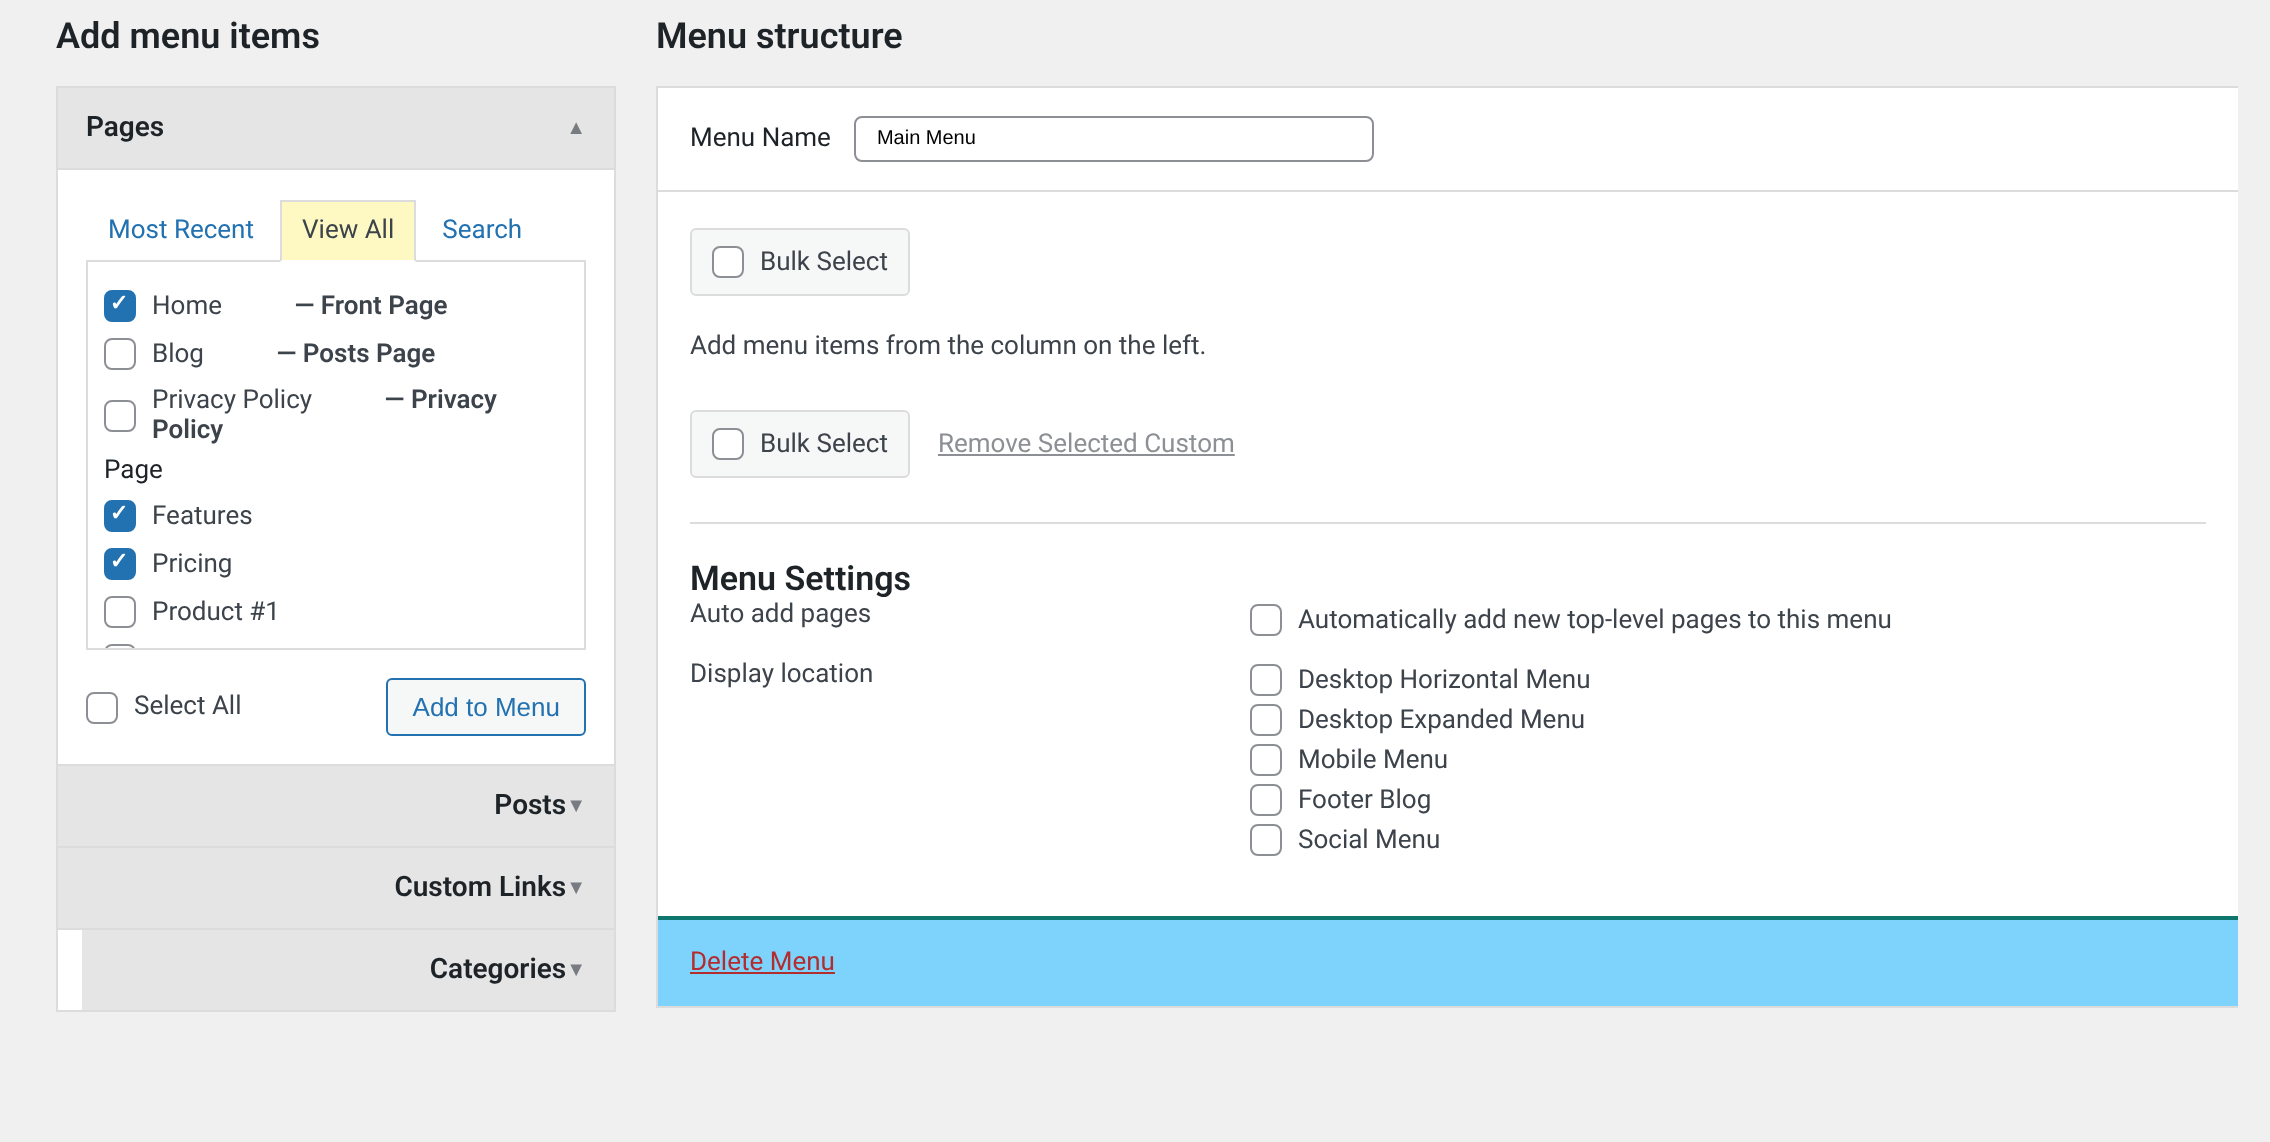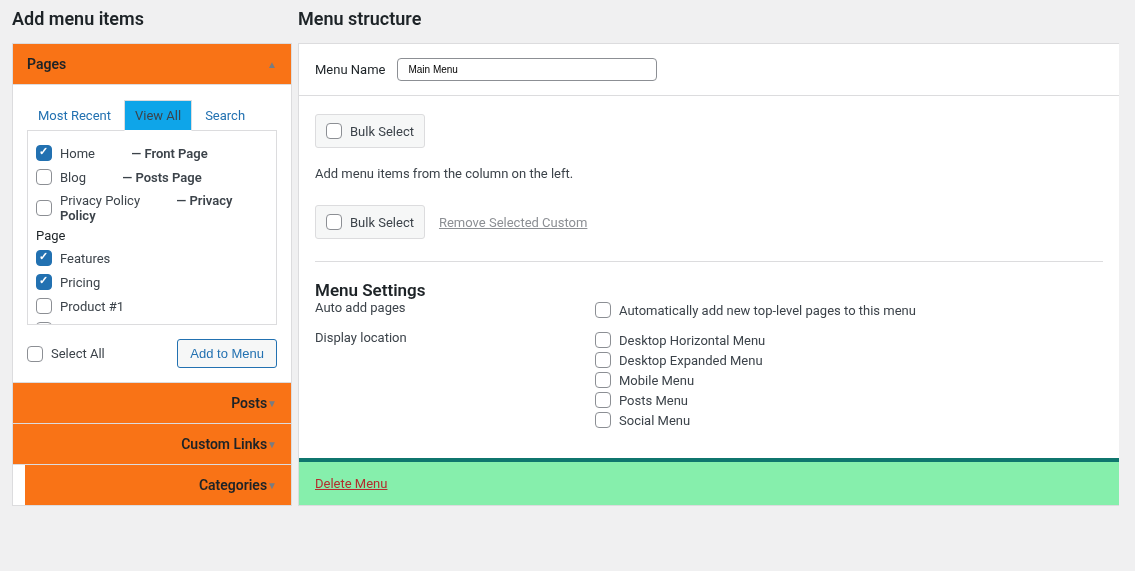--- a/index.html
+++ b/index.html
@@ -5,43 +5,43 @@
     * { box-sizing: border-box; margin: 0; padding: 0; }
     body {
       font-family: -apple-system, BlinkMacSystemFont, "Segoe UI", Roboto, sans-serif;
       font-size: 13px;
       color: #3c434a;
       background: #f0f0f1;
       padding: 0;
     }
     .container {
       display: flex;
-      gap: 6px;
-      padding: 0 16px 16px 12px;
+      gap: 20px;
+      padding: 0 16px 16px 28px;
     }
     .left-col { width: 280px; flex-shrink: 0; }
     .right-col { flex: 1; }
 
     h2.section-title {
       font-size: 18px;
       font-weight: 600;
       color: #1d2327;
       padding: 8px 0 14px 0;
     }
 
     .accordion {
       border: 1px solid #dcdcde;
       background: #fff;
     }
     .accordion-header {
       display: flex;
       justify-content: space-between;
       align-items: center;
       padding: 12px 14px;
-      background: #f97316;
+      background: #e5e5e5;
       border-bottom: 1px solid #dcdcde;
       cursor: pointer;
       font-size: 14px;
       font-weight: 600;
       color: #1d2327;
     }
     .accordion-header.collapsed { border-bottom: 1px solid #dcdcde; justify-content: flex-end; }
     .accordion-header:last-of-type.collapsed { border-bottom: none; }
     .tri { color: #787c82; font-size: 10px; }
     .tri-down::before { content: "▼"; }
@@ -62,21 +62,21 @@
       cursor: pointer;
       border: 1px solid transparent;
       border-bottom: none;
       position: relative;
       top: 1px;
     }
     .tab.active {
       color: #3c434a;
       border: 1px solid #dcdcde;
       border-bottom: 1px solid #fff;
-      background: #0ea5e9;
+      background: #fef9c3;
     }
 
     .page-list-wrapper {
       border: 1px solid #dcdcde;
       height: 195px;
       overflow-y: scroll;
       padding: 10px 8px 10px 8px;
     }
     .page-list-wrapper::-webkit-scrollbar { width: 16px; }
     .page-list-wrapper::-webkit-scrollbar-track { background: #f0f0f0; }
@@ -174,22 +174,22 @@
     .remove-link { color: #8c8f94; text-decoration: underline; font-size:13px; cursor:default; }
     hr.sep { border:none; border-top:1px solid #dcdcde; margin:22px 0 18px 0; }
 
     h3.settings-title { font-size:17px; font-weight:600; color:#1d2327; }
     .settings-row { display:flex; align-items:flex-start; margin-bottom:10px;}
     .settings-row .label { width:280px; font-size:13px; color:#3c434a; }
     .settings-row .value { flex:1; }
     .settings-row .value .check-row { padding:2px 0; }
 
     .footer {
-      border-top: 4px solid #0f766e;
-      background: #86efac;
+      border-top: 2px solid #0f766e;
+      background: #7dd3fc;
       padding: 14px 16px;
     }
     .delete-link { color: #b32d2e; text-decoration: underline; font-size:13px; cursor:pointer;}
   </style>
 </head>
 <body>
 
 <div class="container">
   <div class="left-col">
     <h2 class="section-title">Add menu items</h2>
@@ -309,21 +309,21 @@
             <div class="check-row">
               <span class="chk"></span>
               <label>Desktop Expanded Menu</label>
             </div>
             <div class="check-row">
               <span class="chk"></span>
               <label>Mobile Menu</label>
             </div>
             <div class="check-row">
               <span class="chk"></span>
-              <label>Posts Menu</label>
+              <label>Footer Blog</label>
             </div>
             <div class="check-row">
               <span class="chk"></span>
               <label>Social Menu</label>
             </div>
           </div>
         </div>
       </div>
       <div class="footer">
         <span class="delete-link">Delete Menu</span>

